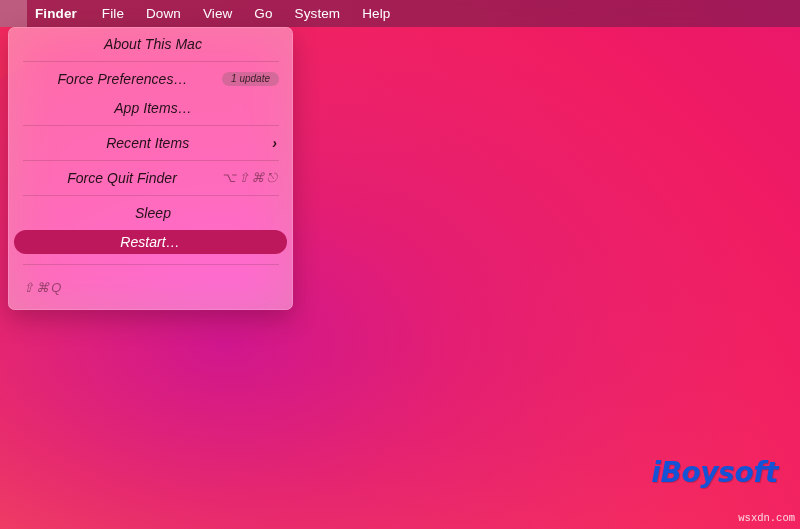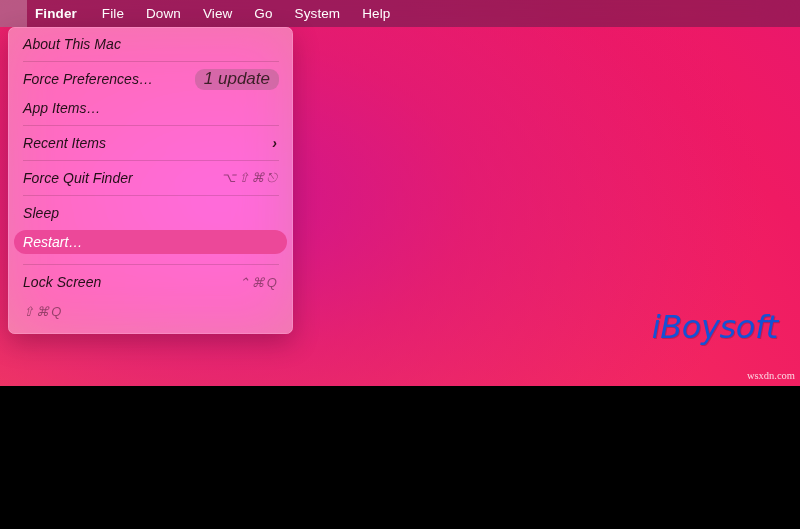--- a/index.html
+++ b/index.html
@@ -8,22 +8,23 @@
     width: 800px;
     height: 529px;
     overflow: hidden;
     font-family: "Liberation Sans", sans-serif;
     background: #000;
   }
 
   #screen {
     position: relative;
     width: 800px;
-    height: 386px;
+    height: 529px;
     overflow: hidden;
+    text-align: center;
   }
 
   
   .wallpaper {
     position: absolute;
     inset: 0;
     background: linear-gradient(165deg, #5f9fd6 0%, #56a3dd 40%, #4f8fd0 100%);
   }
   .wall-blue {
     position: absolute;
@@ -125,31 +126,31 @@
   }
   .mrow .label { flex: 1 1 auto; letter-spacing: 0.05px; }
   .mrow .shortcut {
     flex: 0 0 auto;
     color: rgba(55,20,35,0.52);
     font-size: 13px;
     letter-spacing: 2.2px;
     padding-right: 4px;
   }
   .mrow.selected {
-    background: #ec4899;
+    background: #be185d;
     margin: 0 6px;
     padding-left: 9px;
     border-radius: 12px;
     color: #ffffff;
   }
   .mrow.selected .label { color: #fff; }
 
   .badge {
     flex: 0 0 auto;
-    font-size: 17px;
+    font-size: 10px;
     color: #3d2028;
     background: rgba(120,95,105,0.30);
     border-radius: 9px;
     padding: 1.5px 9px 2.5px;
     line-height: 1;
     margin-right: 4px;
   }
   .chevron {
     flex: 0 0 auto;
     font-size: 14px;
@@ -163,37 +164,37 @@
     margin: 5px 14px 5px 15px;
     background: rgba(90,40,60,0.20);
   }
   .gap { height: 5px; }
 
   
   .iboysoft {
     position: absolute;
     right: 22px;
     bottom: 40px;
-    font-size: 32px;
-    font-weight: 400;
+    font-size: 28px;
+    font-weight: 700;
     font-style: italic;
     letter-spacing: -0.4px;
     color: #1452d6;
     text-shadow: 1px 1px 0 rgba(0,0,0,0.18);
     z-index: 15;
     font-family: "DejaVu Sans", sans-serif;
   }
   .sitemark {
     position: absolute;
     right: 5px;
     bottom: 5px;
     font-size: 10.5px;
     color: rgba(255,255,255,0.82);
     z-index: 15;
-    font-family: Liberation Serif, serif;
+    font-family: Liberation Mono, monospace;
   }
 </style>
 </head>
 <body>
 
 <div id="screen">
 
   <div class="wallpaper">
     <div class="wall-blue"></div>
     <div class="wall-blob"></div>
@@ -253,24 +254,20 @@
       <div class="sep"></div>
       <div class="mrow">
         <span class="label">Sleep</span>
       </div>
       <div class="gap"></div>
       <div class="mrow selected">
         <span class="label">Restart…</span>
       </div>
       <div class="gap"></div>
       <div class="sep"></div>
-      <div class="mrow">
-        <span class="label">Lock Screen</span>
-        <span class="shortcut">⌃⌘Q</span>
-      </div>
       <div class="gap"></div>
       <div class="mrow">
         <span class="shortcut">⇧⌘Q</span>
       </div>
       <div class="gap"></div>
     </div>
 
   <div class="iboysoft">iBoysoft</div>
   <div class="sitemark">wsxdn.com</div>
 

